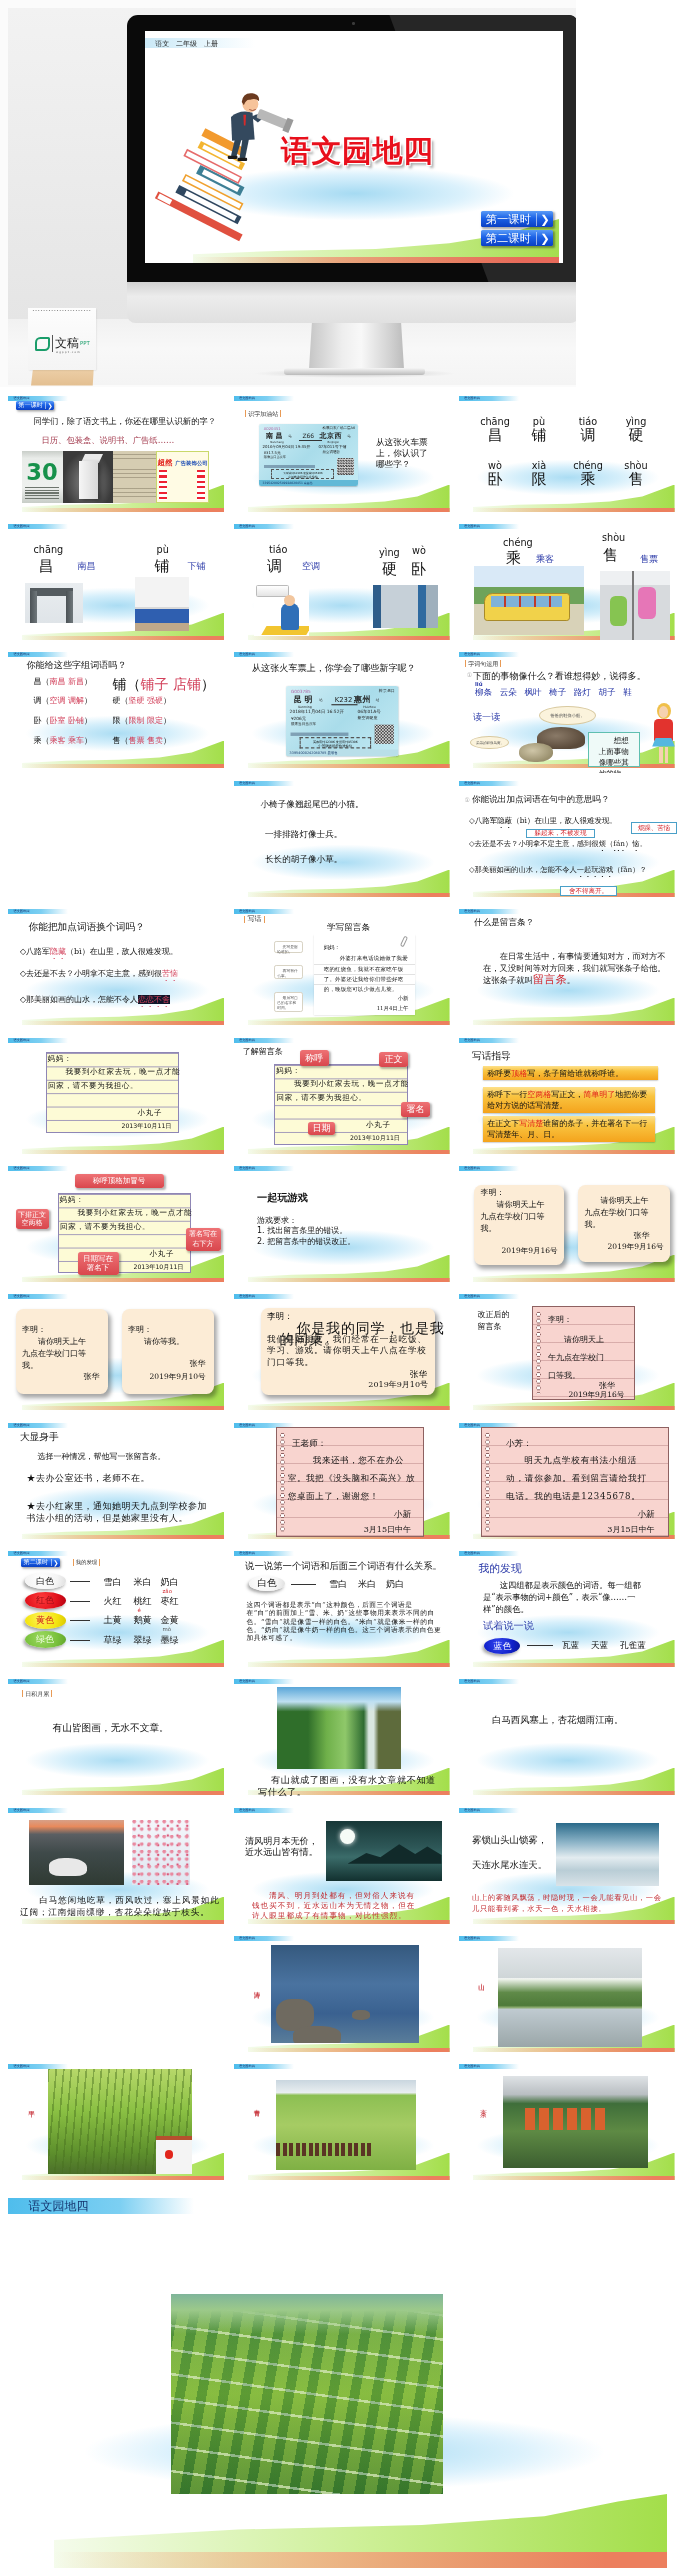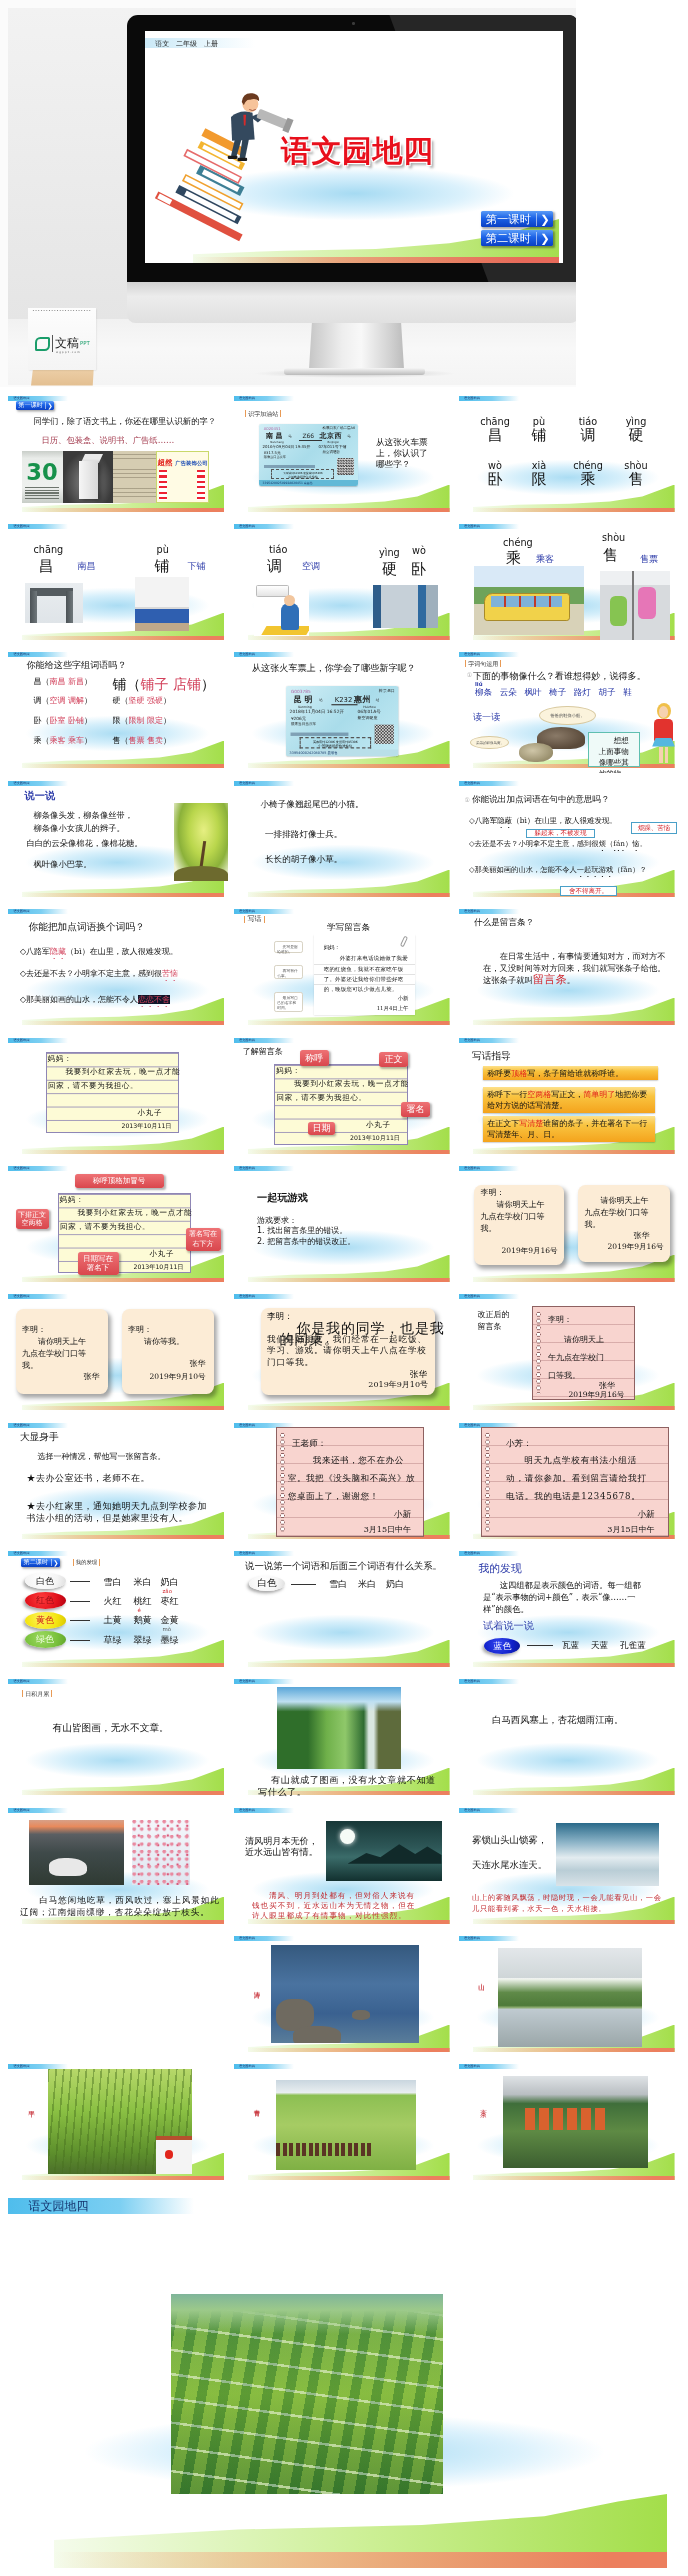--- a/index.html
+++ b/index.html
@@ -490,32 +490,20 @@
   <div class="hint-box kai" style="left:131px;top:84px;width:52px;height:35px">想想上面事物像哪些其他的物体。</div>
   <div class="girl" style="left:192px;top:55px;width:29px;height:60px">
     <div class="girl-head"></div>
     <div class="girl-face"></div>
     <div class="girl-body"></div>
     <div class="girl-skirt"></div>
     <div class="girl-legs"></div>
   </div>
 </div>
 
-<div class="slide" style="left:6.5px;top:777px">
-  <div class="tag">语文园地四</div>
-  <div class="t blue kai" style="left:18px;top:12px;font-size:10.2px;font-weight:bold">说一说</div>
-  <div class="t kai" style="left:27px;top:33px;font-size:8.3px">柳条像头发，柳条像丝带，</div>
-  <div class="t kai" style="left:27px;top:46px;font-size:8.3px">柳条像小女孩儿的辫子。</div>
-  <div class="t kai" style="left:20px;top:61px;font-size:8.3px">白白的云朵像棉花，像棉花糖。</div>
-  <div class="t kai" style="left:27px;top:82px;font-size:8.3px">枫叶像小巴掌。</div>
-  <div class="ph ph-willow" style="left:167px;top:26px;width:54px;height:78px">
-    <div class="willow-trunk"></div>
-    <div class="willow-hill"></div>
-  </div>
-</div>
 
 <div class="slide" style="left:232px;top:777px">
   <div class="tag">语文园地四</div>
   <div class="t kai" style="left:28.5px;top:22px;font-size:8.6px">小椅子像翘起尾巴的小猫。</div>
   <div class="t kai" style="left:33px;top:52px;font-size:8.6px">一排排路灯像士兵。</div>
   <div class="t kai" style="left:33px;top:77px;font-size:8.6px">长长的胡子像小草。</div>
 </div>
 
 <div class="slide" style="left:457px;top:777px">
   <div class="tag">语文园地四</div>
@@ -739,20 +727,21 @@
 </div>
 
 <div class="slide" style="left:232px;top:1547px">
   <div class="tag">语文园地四</div>
   <div class="t kai" style="left:13px;top:13.4px;font-size:9.4px">说一说第一个词语和后面三个词语有什么关系。</div>
   <div class="pill pill-white" style="left:17px;top:29px;width:36px;height:15px;font-size:9.7px">白色</div>
   <div class="dash" style="left:59px;top:37px;width:25px"></div>
   <div class="t kai" style="left:97px;top:31px;font-size:9.1px">雪白</div>
   <div class="t kai" style="left:126px;top:31px;font-size:9.1px">米白</div>
   <div class="t kai" style="left:154px;top:31px;font-size:9.1px">奶白</div>
+  <div class="t kai wrap" style="left:14.5px;top:54px;width:195px;font-size:6.7px;line-height:8.3px;letter-spacing:0.5px">这四个词语都是表示“白”这种颜色，后面三个词语是在“白”的前面加上“雪、米、奶”这些事物用来表示不同的白色。“雪白”就是像雪一样的白色。“米白”就是像米一样的白色。“奶白”就是像牛奶一样的白色。这三个词语表示的白色更加具体可感了。</div>
 </div>
 
 <div class="slide" style="left:457px;top:1547px">
   <div class="tag">语文园地四</div>
   <div class="t blue" style="left:21.5px;top:15px;font-size:10.8px">我的发现</div>
   <div class="t kai wrap" style="left:26px;top:32px;width:164px;font-size:8.3px;line-height:12px;text-indent:16.7px">这四组都是表示颜色的词语。每一组都是“表示事物的词+颜色”，表示“像……一样”的颜色。</div>
   <div class="t blue" style="left:26px;top:72px;font-size:10.2px">试着说一说</div>
   <div class="pill pill-blue" style="left:27.4px;top:91px;width:36px;height:16px;font-size:9.1px">蓝色</div>
   <div class="dash" style="left:70px;top:98px;width:26px"></div>
   <div class="t kai" style="left:105px;top:93px;font-size:8.6px">瓦蓝</div>

